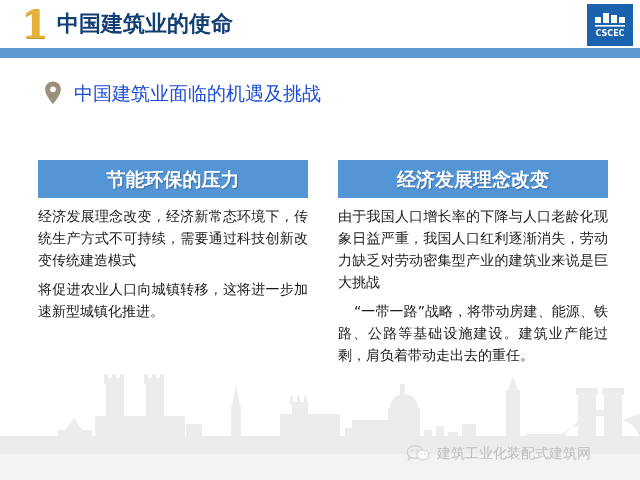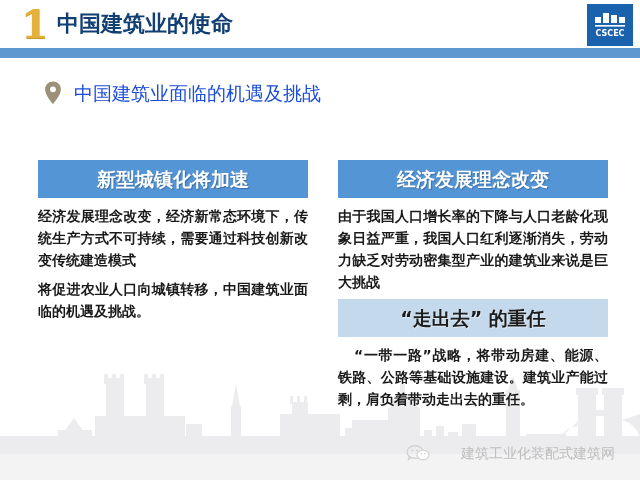--- a/index.html
+++ b/index.html
@@ -128,36 +128,35 @@
     text-shadow: 1px 1px 1px rgba(40,80,130,.55);
   }
   .banner-secondary {
     background: #c5d9ec;
     color: #1d1d1d;
     text-shadow: 1px 1px 0 rgba(255,255,255,.45);
   }
   .card-body {
     margin-top: 7px;
     font-size: 14px;
-    font-weight: 700;
+    font-weight: 400;
     color: #1a1a1a;
     line-height: 22px;
     text-align: justify;
     letter-spacing: 0px;
   }
   .card-body.indent { text-indent: 16px; }
 
   
   #footer-watermark {
     position: absolute;
     left: 406px; top: 442px;
     display: flex;
     align-items: center;
     height: 22px;
-    gap: 24px;
   }
   #wechat-icon {
     width: 24px; height: 18px;
     margin-right: 7px;
     flex: 0 0 auto;
   }
   #footer-text {
     font-size: 14px;
     color: #bdbdbd;
     white-space: nowrap;
@@ -249,39 +248,38 @@
       <path d="M622 46 q14 4 18 18 l0 -24 z"></path>
       <rect x="540" y="70" width="100" height="10"></rect>
     </g>
   </svg>
 
   <div id="bottom-band"></div>
 
   <div class="column" id="col-left">
 
     <div class="card">
-      <div class="card-banner banner-primary">新型城镇化将加速</div>
+      <div class="card-banner banner-primary">节能环保的压力</div>
       <div class="card-body">经济发展理念改变，经济新常态环境下，传统生产方式不可持续，需要通过科技创新改变传统建造模式</div>
     </div>
 
     <div class="card">
-      <div class="card-body">将促进农业人口向城镇转移，中国建筑业面临的机遇及挑战。</div>
+      <div class="card-body">将促进农业人口向城镇转移，这将进一步加速新型城镇化推进。</div>
     </div>
 
   </div>
 
   <div class="column" id="col-right">
 
     <div class="card">
       <div class="card-banner banner-primary">经济发展理念改变</div>
       <div class="card-body">由于我国人口增长率的下降与人口老龄化现象日益严重，我国人口红利逐渐消失，劳动力缺乏对劳动密集型产业的建筑业来说是巨大挑战</div>
     </div>
 
     <div class="card">
-      <div class="card-banner banner-secondary">“走出去” 的重任</div>
       <div class="card-body indent">“一带一路”战略，将带动房建、能源、铁路、公路等基础设施建设。建筑业产能过剩，肩负着带动走出去的重任。</div>
     </div>
 
   </div>
 
   <div id="footer-watermark">
     <svg id="wechat-icon" viewBox="0 0 24 18">
       <ellipse cx="9" cy="8" rx="8" ry="6.4" fill="none" stroke="#cfcfcf" stroke-width="1.1"></ellipse>
       <path d="M5 13.5 l-2.6 2.2 l.7 -3" fill="none" stroke="#cfcfcf" stroke-width="1.1"></path>
       <circle cx="6.4" cy="6.4" r="1" fill="#cfcfcf"></circle>

